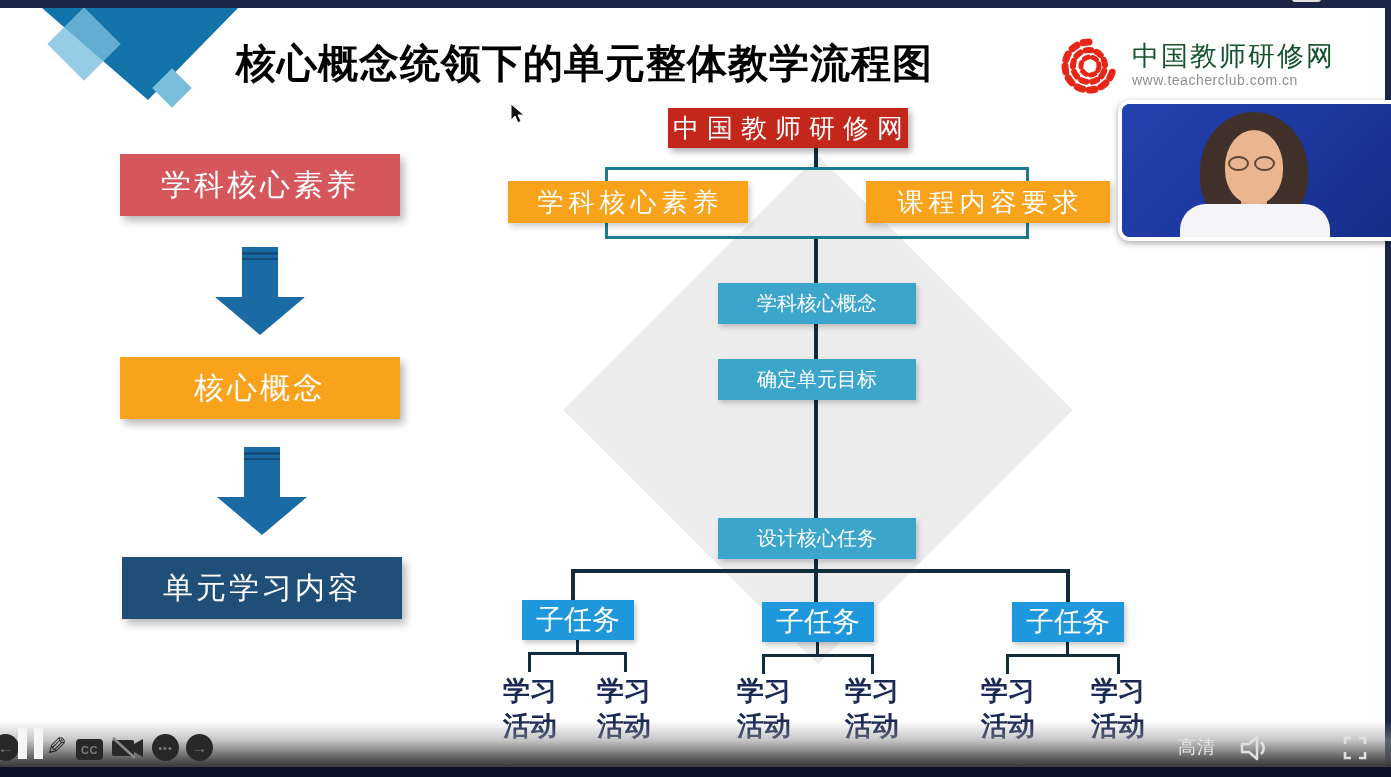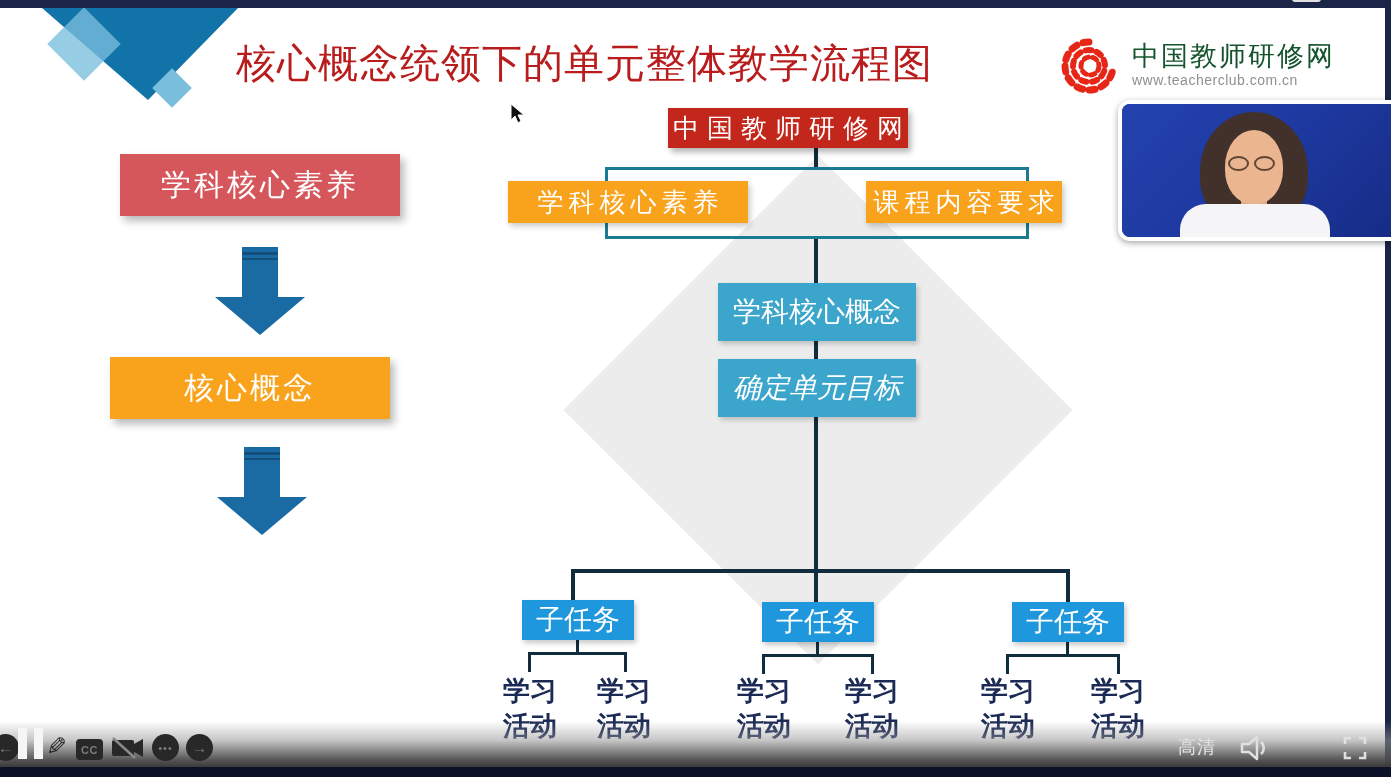--- a/index.html
+++ b/index.html
@@ -11,51 +11,51 @@
   .chrome-bottom { position:absolute; left:0; bottom:0; width:1391px; height:10px; background:#0b1126; z-index:9; }
 
   .slide { position:absolute; left:0; top:0; width:1391px; height:777px; background:#ffffff; }
 
   
   .decor-tri { position:absolute; left:0; top:0; z-index:1; }
   .decor-d1 { position:absolute; left:58px; top:18px; width:52px; height:52px; background:rgba(121,190,220,0.78); transform:rotate(45deg); z-index:2; }
   .decor-d2 { position:absolute; left:158px; top:74px; width:28px; height:28px; background:#79bedc; transform:rotate(45deg); z-index:2; }
 
   .page-title { position:absolute; left:232px; top:36px; width:705px; text-align:center;
-    font-size:40px; font-weight:normal; color:#b91c1c; letter-spacing:1px; white-space:nowrap; }
+    font-size:40px; font-weight:bold; color:#000000; letter-spacing:1px; white-space:nowrap; }
 
   
   .logo { position:absolute; left:1056px; top:36px; display:flex; align-items:center; gap:10px; }
   .logo-text-name { font-size:27px; color:#14532d; letter-spacing:2px; line-height:1.1; }
   .logo-text-url  { font-size:14px; color:#8f8f8f; letter-spacing:0.5px; }
 
   
   .lbox { position:absolute; width:280px; height:62px; display:flex; align-items:center; justify-content:center;
     color:#fff; font-size:30px; letter-spacing:3px; box-shadow:4px 5px 8px rgba(0,0,0,0.28); white-space:nowrap; }
   .lbox-1 { left:120px; top:154px; background:#d5575b; }
-  .lbox-2 { left:110px; top:357px; background:#f9a21c; }
+  .lbox-2 { left:120px; top:357px; background:#f9a21c; }
   .lbox-3 { left:122px; top:557px; background:#1f4e79; }
   .larrow { position:absolute; z-index:1; }
 
   
   .bg-diamond { position:absolute; left:638px; top:230px; width:360px; height:360px; background:#ececec;
     transform:rotate(45deg); z-index:0; }
 
   
   .vline,.hline { position:absolute; background:#112c3c; z-index:1; }
 
   
   .node { position:absolute; display:flex; align-items:center; justify-content:center; color:#fff; white-space:nowrap; z-index:2; }
   .node-root { left:668px; top:108px; width:240px; height:40px; background:#c3261a; font-size:26px; letter-spacing:8px;
     box-shadow:3px 4px 6px rgba(0,0,0,0.3); padding-left:8px; }
   .pair-frame { position:absolute; left:605px; top:167px; width:424px; height:72px; border:3px solid #1a7b92; z-index:1; }
   .node-orange { background:#f9a21c; font-size:26px; letter-spacing:5px; height:42px; top:181px; box-shadow:2px 3px 6px rgba(0,0,0,0.22); padding-left:5px; }
   .node-pair-l { left:508px; width:240px; }
-  .node-pair-r { left:866px; width:196px; }
-  .node-chain { left:718px; width:198px; height:58px; background:#3ba5cb; font-size:28px; box-shadow:2px 3px 5px rgba(0,0,0,0.2); }
+  .node-pair-r { left:866px; width:244px; }
+  .node-chain { left:718px; width:198px; height:41px; background:#3ba5cb; font-size:20px; box-shadow:2px 3px 5px rgba(0,0,0,0.2); }
   .node-sub { width:112px; height:40px; background:#1e97dd; font-size:28px; box-shadow:2px 3px 5px rgba(0,0,0,0.22); }
 
   .activity { position:absolute; top:674px; width:58px; text-align:center; font-size:27px; font-weight:bold;
     color:#1b2a55; line-height:1.3; z-index:2; }
 
   
   .cursor { position:absolute; left:510px; top:103px; z-index:8; }
 
   
   .video { position:absolute; right:0; top:100px; width:273px; height:141px; background:#1e3aa2;
@@ -117,20 +117,21 @@
     <rect x="27" y="11" width="36" height="2" fill="#124f7c"></rect>
     <polygon points="0,50 90,50 45,88" fill="#1a6aa3"></polygon>
   </svg>
   <div class="lbox lbox-2">核心概念</div>
   <svg class="larrow" style="left:217px; top:447px;" width="90" height="88">
     <rect x="27" y="0" width="36" height="52" fill="#1a6aa3"></rect>
     <rect x="27" y="5" width="36" height="3" fill="#124f7c"></rect>
     <rect x="27" y="11" width="36" height="2" fill="#124f7c"></rect>
     <polygon points="0,50 90,50 45,88" fill="#1a6aa3"></polygon>
   </svg>
+  <div class="lbox lbox-3">单元学习内容</div>
 
   <div class="bg-diamond"></div>
 
   <div class="vline" style="left:814px; top:148px; width:4px; height:20px;"></div>
   <div class="vline" style="left:814px; top:239px; width:4px; height:363px;"></div>
   <div class="hline" style="left:571px; top:569px; width:499px; height:4px;"></div>
   <div class="vline" style="left:571px; top:569px; width:4px; height:33px;"></div>
   <div class="vline" style="left:1066px; top:569px; width:4px; height:35px;"></div>
 
   <div class="vline" style="left:576px; top:640px; width:3px; height:14px;"></div>
@@ -147,21 +148,22 @@
   <div class="hline" style="left:1006px; top:654px; width:114px; height:3px;"></div>
   <div class="vline" style="left:1006px; top:654px; width:3px; height:20px;"></div>
   <div class="vline" style="left:1117px; top:654px; width:3px; height:20px;"></div>
 
   <div class="node node-root">中国教师研修网</div>
   <div class="pair-frame"></div>
   <div class="node node-orange node-pair-l">学科核心素养</div>
   <div class="node node-orange node-pair-r">课程内容要求</div>
 
   <div class="node node-chain" style="top:283px;">学科核心概念</div>
-  <div class="node node-chain" style="top:359px;font-style:italic;">确定单元目标</div>
+  <div class="node node-chain" style="top:359px;">确定单元目标</div>
+  <div class="node node-chain" style="top:518px;">设计核心任务</div>
 
   <div class="node node-sub" style="left:522px; top:600px;">子任务</div>
   <div class="node node-sub" style="left:762px; top:602px;">子任务</div>
   <div class="node node-sub" style="left:1012px; top:602px;">子任务</div>
 
   <div class="activity" style="left:501px;">学习活动</div>
   <div class="activity" style="left:595px;">学习活动</div>
   <div class="activity" style="left:735px;">学习活动</div>
   <div class="activity" style="left:843px;">学习活动</div>
   <div class="activity" style="left:979px;">学习活动</div>

